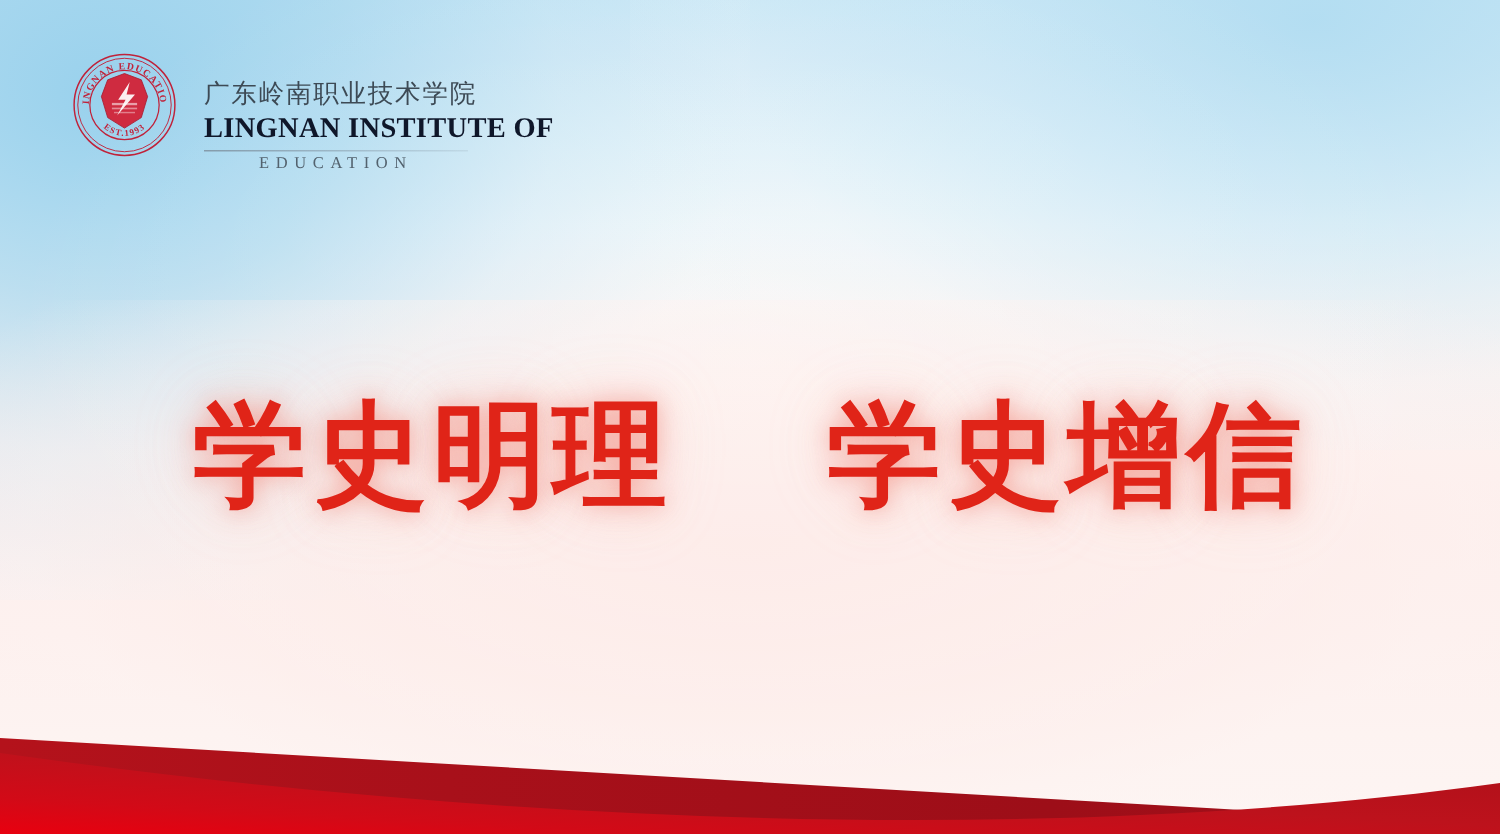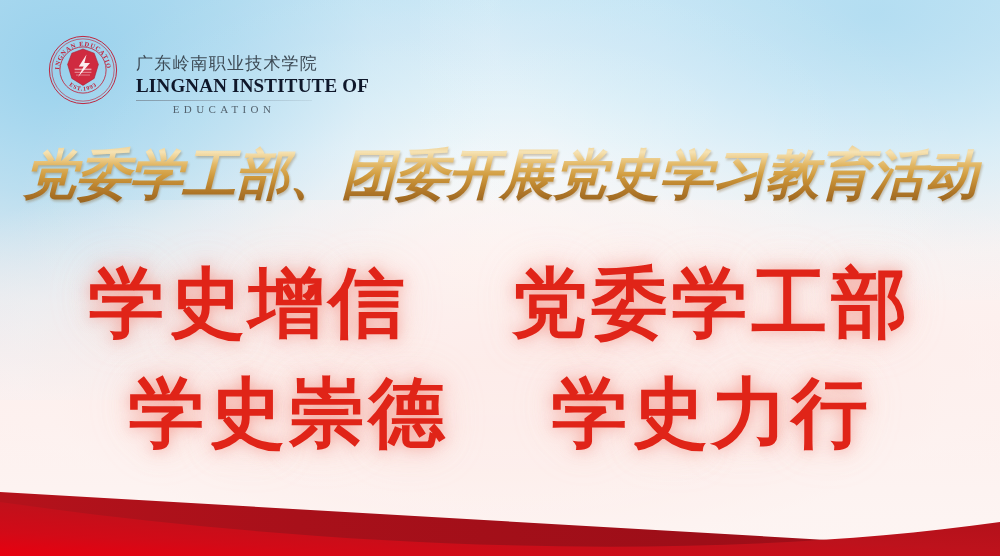--- a/index.html
+++ b/index.html
@@ -237,32 +237,26 @@
     </svg>
 
     <div class="wordmark">
       <div class="wm-cn">广东岭南职业技术学院</div>
       <div class="wm-en1">LINGNAN INSTITUTE OF</div>
       <div class="wm-rule"></div>
       <div class="wm-en2">EDUCATION</div>
     </div>
   </div>
 
-  <div class="title">党委学工部、团委开展党史学习教育活动</div>
 
   <div class="slogans">
     <div class="slogan-line">
+      <span>学史明理</span>
+      <span class="slogan-gap"></span>
       <span>学史增信</span>
-      <span class="slogan-gap"></span>
-      <span>党委学工部</span>
-    </div>
-    <div class="slogan-line">
-      <span>学史崇德</span>
-      <span class="slogan-gap"></span>
-      <span>学史力行</span>
     </div>
   </div>
 
   <svg class="ribbon" viewBox="0 0 1000 110" preserveAspectRatio="none">
     <defs>
       <linearGradient id="ribbonDark" x1="0" y1="0" x2="1" y2="0">
         <stop offset="0%" stop-color="#b4121b"></stop>
         <stop offset="30%" stop-color="#a8101a"></stop>
         <stop offset="70%" stop-color="#9d0e18"></stop>
         <stop offset="100%" stop-color="#a5101a"></stop>

